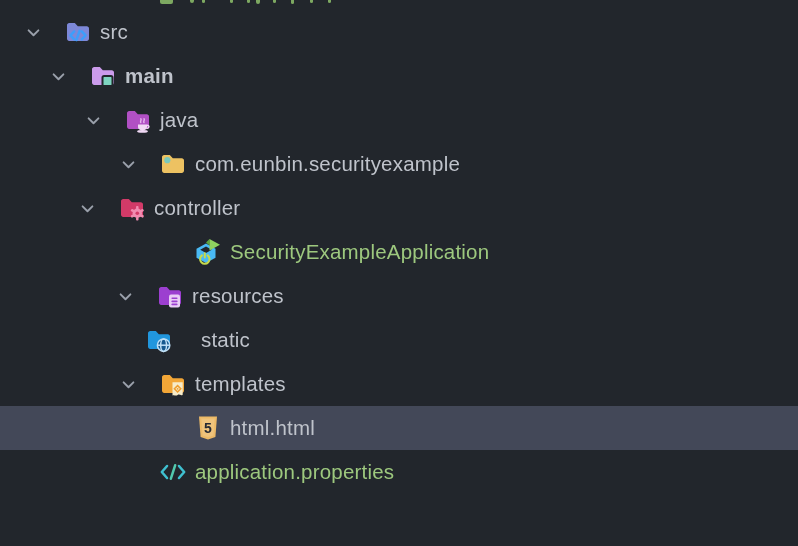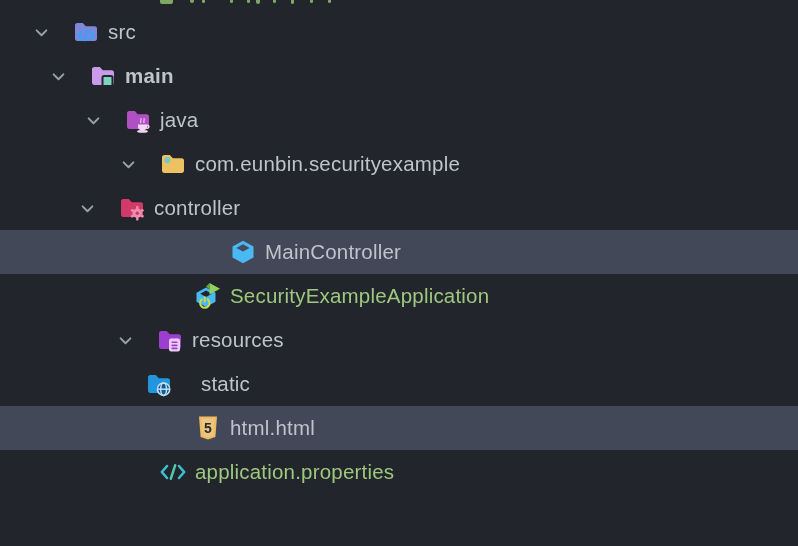--- a/index.html
+++ b/index.html
@@ -32,21 +32,21 @@
     <div class="frag" style="left: 202px; width: 3px; height: 3px; background: rgb(125, 168, 97);"></div>
     <div class="frag" style="left: 230px; width: 3px; height: 3px; background: rgb(125, 168, 97);"></div>
     <div class="frag" style="left: 247px; width: 3px; height: 3px; background: rgb(125, 168, 97);"></div>
     <div class="frag" style="left: 256px; width: 4px; height: 4px; background: rgb(125, 168, 97);"></div>
     <div class="frag" style="left: 273px; width: 3px; height: 3px; background: rgb(125, 168, 97);"></div>
     <div class="frag" style="left: 291px; width: 3px; height: 4px; background: rgb(125, 168, 97);"></div>
     <div class="frag" style="left: 310px; width: 3px; height: 3px; background: rgb(125, 168, 97);"></div>
     <div class="frag" style="left: 328px; width: 3px; height: 3px; background: rgb(125, 168, 97);"></div>
   </div>
 <div id="tree">
-    <div class="row" style="padding-left: 24px;">
+    <div class="row" style="padding-left: 16px;">
       <span class="chev">
         <svg viewBox="0 0 16 16" width="17" height="17">
           <polyline points="3.4,6 8,10.6 12.6,6" fill="none" stroke="var(--chev)" stroke-width="1.8" stroke-linecap="round" stroke-linejoin="round"></polyline>
         </svg>
       </span>
       <span class="icon">
         <svg viewBox="0 0 28 28" width="28" height="28">
           <path d="M3 7.2 C3 6 4 5 5.2 5 h5.6 l3 3.2 h9 C24 8.2 25 9.2 25 10.4 v10.4 c0 1.2 -1 2.2 -2.2 2.2 H5.2 C4 23 3 22 3 20.8 z" fill="#7d88d8"></path>
           <g stroke="#3d9efb" stroke-width="2.4" stroke-linecap="round" stroke-linejoin="round" fill="none">
             <polyline points="10.2,13.4 6.4,17.4 10.2,21.4"></polyline>
@@ -120,34 +120,20 @@
             <rect x="-1.25" y="-7.2" width="2.5" height="3.4" rx="0.9" transform="rotate(180)"></rect>
             <rect x="-1.25" y="-7.2" width="2.5" height="3.4" rx="0.9" transform="rotate(240)"></rect>
             <rect x="-1.25" y="-7.2" width="2.5" height="3.4" rx="0.9" transform="rotate(300)"></rect>
             <circle r="4.7"></circle>
             <circle r="1.8" fill="#d23a68"></circle>
           </g>
         </svg>
       </span>
       <span class="label">controller</span>
     </div>
-    <div class="row selected" style="padding-left: 181px;">
-      <span class="chev hidden">
-        <svg viewBox="0 0 16 16" width="17" height="17">
-          <polyline points="3.4,6 8,10.6 12.6,6" fill="none" stroke="var(--chev)" stroke-width="1.8" stroke-linecap="round" stroke-linejoin="round"></polyline>
-        </svg>
-      </span>
-      <span class="icon">
-        <svg viewBox="0 0 28 28" width="28" height="28">
-          <polygon points="14,2.8 24.5,8.6 24.5,19.4 14,25.2 3.5,19.4 3.5,8.6" fill="#49b9f4"></polygon>
-          <polygon points="14,6.2 20.6,9.9 14,13.6 7.4,9.9" fill="#454b5c"></polygon>
-        </svg>
-      </span>
-      <span class="label">MainController</span>
-    </div>
     <div class="row" style="padding-left: 146px; text-align: center;">
       <span class="chev hidden">
         <svg viewBox="0 0 16 16" width="17" height="17">
           <polyline points="3.4,6 8,10.6 12.6,6" fill="none" stroke="var(--chev)" stroke-width="1.8" stroke-linecap="round" stroke-linejoin="round"></polyline>
         </svg>
       </span>
       <span class="icon">
         <svg viewBox="0 0 28 28" width="28" height="28">
           <polygon points="12,5.6 21.5,10.8 21.5,19.8 12,25 2.5,19.8 2.5,10.8" fill="#49b9f4"></polygon>
           <polygon points="12,8.6 17.8,11.8 12,15 6.2,11.8" fill="#22262c"></polygon>
@@ -192,20 +178,36 @@
           <circle cx="18.6" cy="19.2" r="6.2" fill="#16598f"></circle>
           <g stroke="#bfe0f7" stroke-width="1.5" fill="none">
             <circle cx="18.6" cy="19.2" r="6.2"></circle>
             <ellipse cx="18.6" cy="19.2" rx="2.9" ry="6.2"></ellipse>
             <line x1="12.4" y1="19.2" x2="24.8" y2="19.2"></line>
           </g>
         </svg>
       </span>
       <span class="label">static</span>
     </div>
+    <div class="row" style="padding-left: 111px;">
+      <span class="chev">
+        <svg viewBox="0 0 16 16" width="17" height="17">
+          <polyline points="3.4,6 8,10.6 12.6,6" fill="none" stroke="var(--chev)" stroke-width="1.8" stroke-linecap="round" stroke-linejoin="round"></polyline>
+        </svg>
+      </span>
+      <span class="icon">
+        <svg viewBox="0 0 28 28" width="28" height="28">
+          <path d="M3 7.2 C3 6 4 5 5.2 5 h5.6 l3 3.2 h9 C24 8.2 25 9.2 25 10.4 v10.4 c0 1.2 -1 2.2 -2.2 2.2 H5.2 C4 23 3 22 3 20.8 z" fill="#f2a637"></path>
+          <path d="M13.5 12.3 h10.2 v12.4 c-1.7 1.6 -3.4 -1.2 -5.1 0.3 c-1.7 1.5 -3.4 -0.6 -5.1 0.6 z" fill="#f7ebc8"></path>
+          <polygon points="18.6,15.6 21.8,18.8 18.6,22 15.4,18.8" fill="none" stroke="#ee9d2e" stroke-width="1.5"></polygon>
+          <circle cx="18.6" cy="18.8" r="0.9" fill="#ee9d2e"></circle>
+        </svg>
+      </span>
+      <span class="label">templates</span>
+    </div>
     <div class="row selected" style="padding-left: 146px;">
       <span class="chev hidden">
         <svg viewBox="0 0 16 16" width="17" height="17">
           <polyline points="3.4,6 8,10.6 12.6,6" fill="none" stroke="var(--chev)" stroke-width="1.8" stroke-linecap="round" stroke-linejoin="round"></polyline>
         </svg>
       </span>
       <span class="icon">
         <svg viewBox="0 0 28 28" width="28" height="28">
           <polygon points="5,2.5 23,2.5 21.4,23 14,25.5 6.6,23" fill="#edba67"></polygon>
           <polygon points="7.3,4.6 20.7,4.6 19.4,21.5 14,23.3 8.6,21.5" fill="#f0c47c"></polygon>

